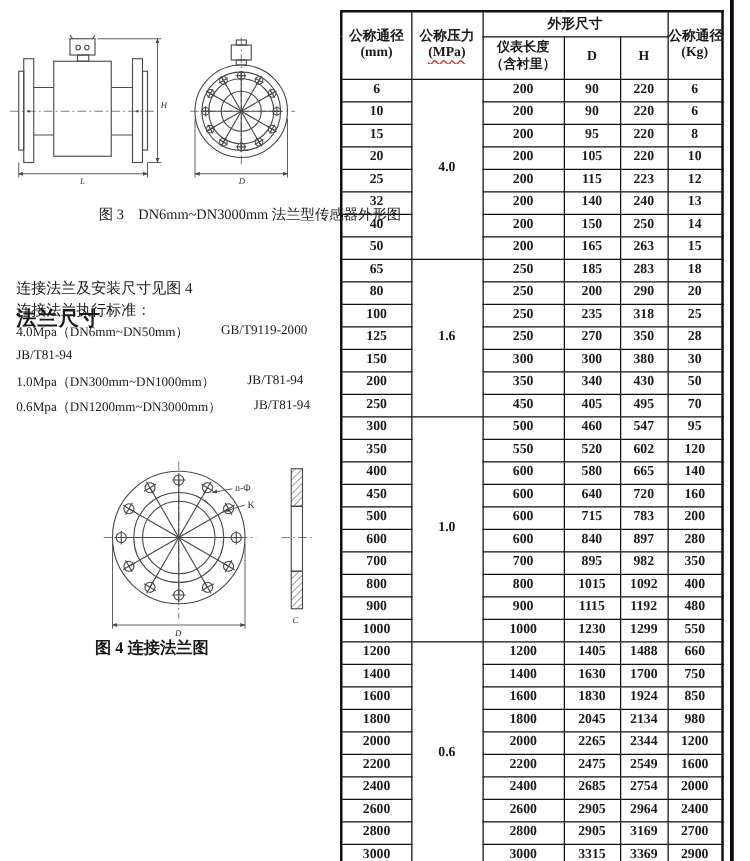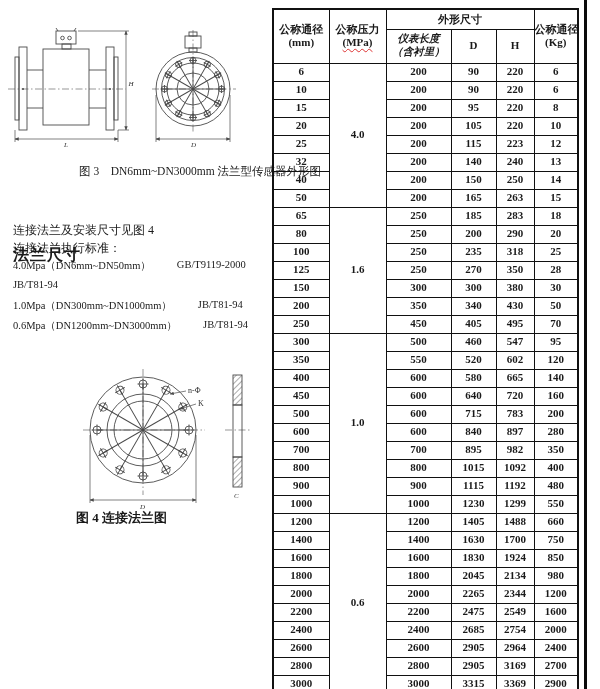--- a/index.html
+++ b/index.html
@@ -210,21 +210,21 @@
         </th>
         <th colspan="3">
           <span>外形尺寸</span>
         </th>
         <th rowspan="2">
           <span>公称通径</span><br>
           <span>(Kg)</span>
         </th>
       </tr>
       <tr class="h2">
-        <th style="font-size:10.5px;font-style:italic;">
+        <th style="font-size:10.5px;">
           <span>仪表长度</span><br>
           <span>（含衬里）</span>
         </th>
         <th><span>D</span></th>
         <th><span>H</span></th>
       </tr>
     </thead>
     <tbody>
         <tr>
           <td>6</td>

